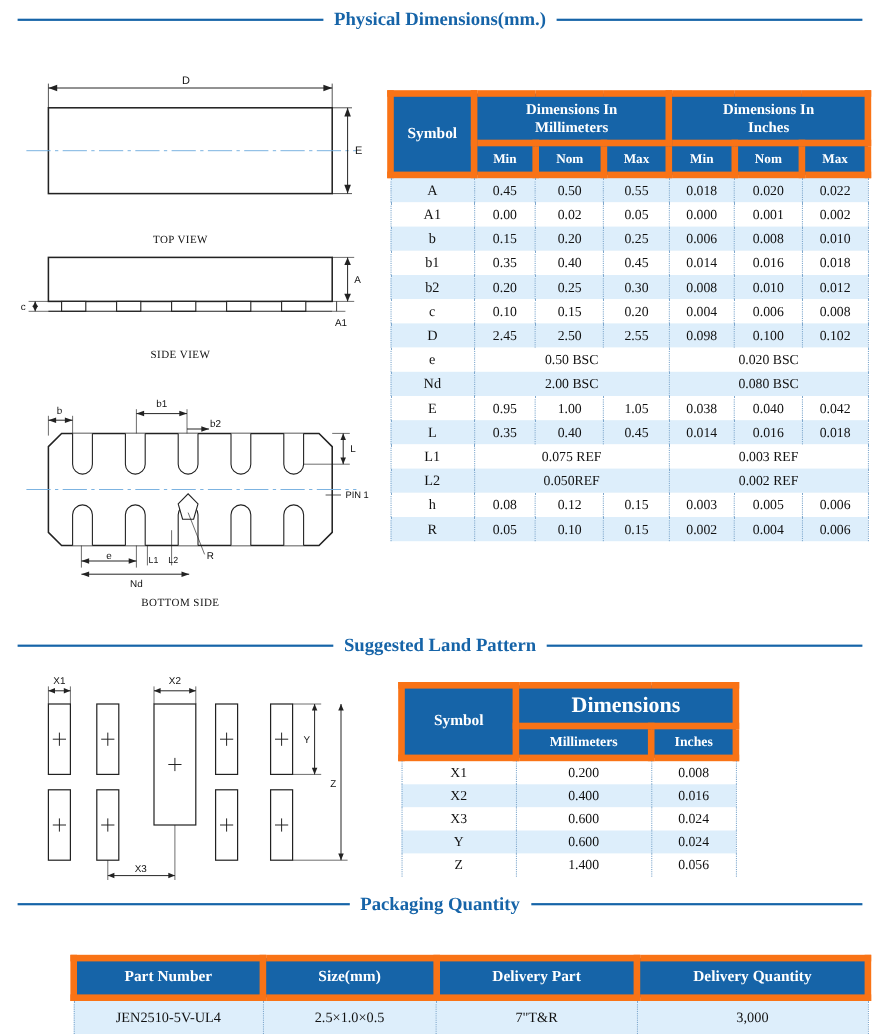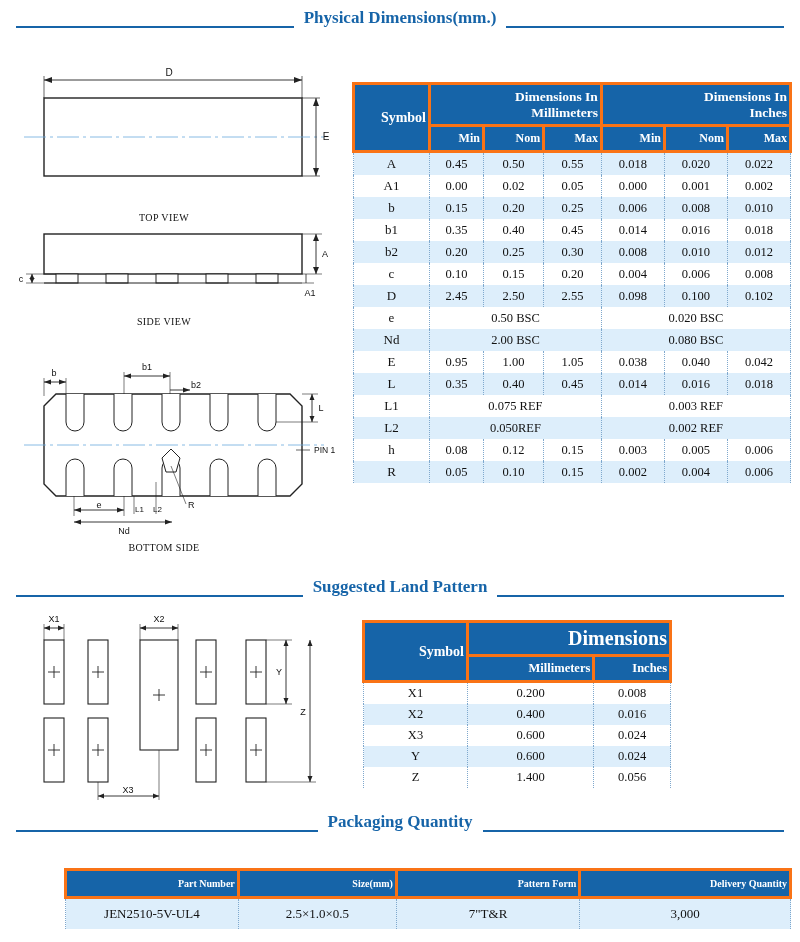--- a/index.html
+++ b/index.html
@@ -8,21 +8,21 @@
     width: 800px; height: 942px;
     background: #ffffff;
     font-family: "Liberation Serif", serif;
     color: #1a1a1a;
   }
   .page { position: relative; width: 800px; height: 942px; overflow: hidden; }
 
   
   .sec-head {
     display: flex;
-    align-items: flex-end;
+    align-items: center;
     gap: 10px;
     width: 100%;
   }
   .sec-head .rule {
     flex: 1 1 auto;
     height: 2px;
     background: #1664a8;
   }
   .sec-head .title {
     flex: 0 0 auto;
@@ -35,22 +35,22 @@
 
   
   table.dim {
     border-collapse: collapse;
     font-family: "Liberation Serif", serif;
   }
   table.dim th {
     background: #1664a8;
     color: #ffffff;
     font-weight: bold;
-    text-align: right;
-    border: 3px solid #f97316;
+    text-align: center;
+    border: 6px solid #f97316;
     padding: 4px 2px;
   }
   table.dim td {
     text-align: center;
     border-left: 1px dotted #7fa8cd;
     border-right: 1px dotted #7fa8cd;
     border-top: none;
     border-bottom: none;
     padding: 3px 2px;
     font-size: 12.5px;
@@ -67,21 +67,21 @@
   #phys-table td.sym { font-size: 13px; }
 
   
   #land-table { width: 310px; font-size: 13px; }
   #land-table th.sym { width: 104px; font-size: 14px; }
   #land-table th.grp { font-size: 20px; }
   #land-table th.sub { font-size: 12.5px; font-weight: bold; }
 
   
   #pack-table { width: 728px; font-size: 13px; }
-  #pack-table th { font-size: 10px; padding: 7px 2px; }
+  #pack-table th { font-size: 14px; padding: 7px 2px; }
   #pack-table td { padding: 7px 2px; font-size: 13px; }
 
   
   .draw-label {
     text-align: center;
     font-size: 10px;
     font-family: "Liberation Serif", serif;
     color: #111;
     letter-spacing: .4px;
   }
@@ -507,21 +507,21 @@
     <div class="title">Packaging Quantity</div>
     <div class="rule"></div>
   </div>
 
   <div class="abs" style="left:64px; top:868px;">
     <table class="dim" id="pack-table">
       <thead>
         <tr>
           <th style="width:164px;">Part Number</th>
           <th style="width:150px;margin-top:16px;">Size(mm)</th>
-          <th style="width:174px;">Pattern Form</th>
+          <th style="width:174px;">Delivery Part</th>
           <th style="width:200px;">Delivery Quantity</th>
         </tr>
       </thead>
       <tbody id="pack-body">
           <tr class="alt">
             <td>JEN2510-5V-UL4</td>
             <td>2.5×1.0×0.5</td>
             <td>7"T&amp;R</td>
             <td>3,000</td>
           </tr>

